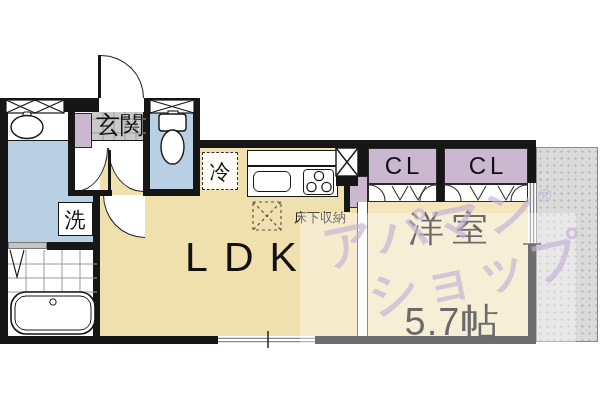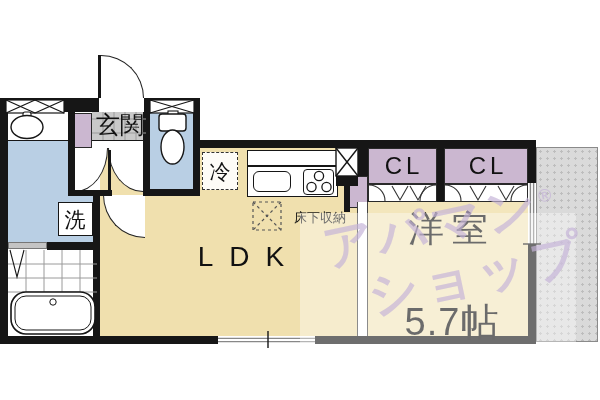--- a/index.html
+++ b/index.html
@@ -182,21 +182,21 @@
 
     <g>
       <rect x="528" y="183" width="8" height="61" fill="#fff"></rect>
       <line x1="530.4" y1="183" x2="530.4" y2="244" stroke="#888" stroke-width="1.4"></line>
       <line x1="533.6" y1="183" x2="533.6" y2="244" stroke="#888" stroke-width="1.4"></line>
       <line x1="523" y1="244" x2="541" y2="244" stroke="#161616" stroke-width="1.4"></line>
     </g>
   </svg>
 
   <div class="label" style="left:120px;top:125px;font-size:24px;font-weight:400;">玄関</div>
-  <div class="label" style="left:249px;top:257px;font-size:28px;letter-spacing:16px;">LDK</div>
+  <div class="label" style="left:249px;top:257px;font-size:41px;letter-spacing:16px;">LDK</div>
   <div class="label" style="left:452px;top:229px;font-size:36px;letter-spacing:8px;">洋室</div>
   <div class="label" style="left:452px;top:290px;font-size:38px;letter-spacing:1px;margin-top:32px;">5.7帖</div>
   <div class="label" style="left:404px;top:166px;font-size:24px;letter-spacing:4px;">CL</div>
   <div class="label" style="left:488px;top:166px;font-size:24px;letter-spacing:4px;">CL</div>
   <div class="label" style="left:220px;top:171px;font-size:21px;">冷</div>
   <div class="label" style="left:75px;top:219px;font-size:21px;">洗</div>
   <div class="label" style="left:320px;top:217px;font-size:13px;font-weight:500;">床下収納</div>
 
   <div id="watermark-backdrop"></div>
   <div id="watermark">

